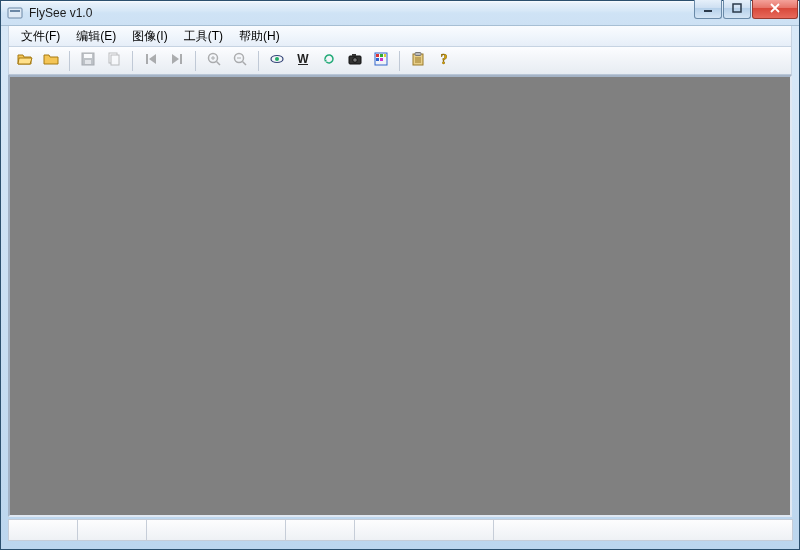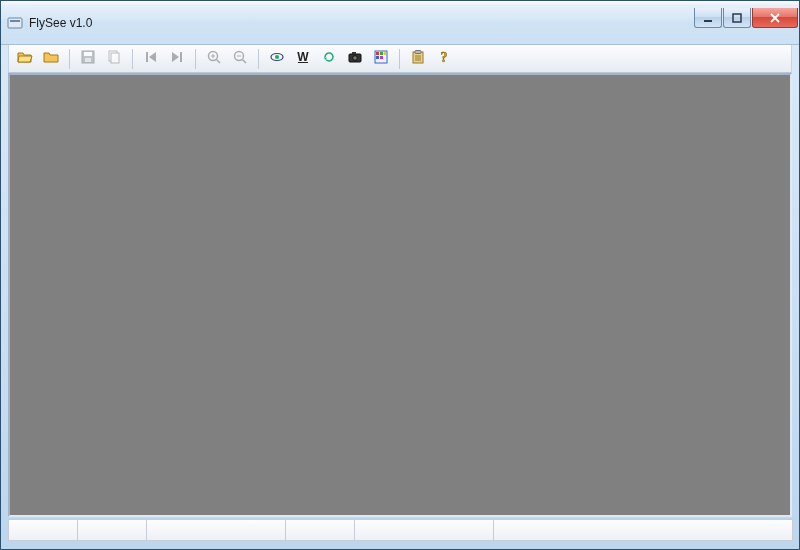--- a/index.html
+++ b/index.html
@@ -14,21 +14,21 @@
   .window {
     width: 800px;
     height: 550px;
     border: 1px solid #2c506e;
     background: #fff;
     display: flex;
     flex-direction: column;
   }
   
   .titlebar {
-    height: 44px;
+    height: 25px;
     background: linear-gradient(to bottom, #f9fcff 0%, #e6f0fa 10%, #d7e8f7 40%, #cfe3f5 50%, #cde1f4 100%);
     border-bottom: 1px solid #a7bfd4;
     display: flex;
     align-items: center;
     padding-left: 6px;
   }
   .titlebar .appicon {
     width: 16px; height: 16px; margin-right: 6px;
   }
   .titlebar .title {
@@ -143,20 +143,27 @@
       <div class="winbtn close">
         <svg width="12" height="10" viewBox="0 0 12 10">
             <path d="M2 1 L10 9 M10 1 L2 9" stroke="#fff" stroke-width="1.8"></path>
           </svg>
       </div>
     </div>
   </div>
 
   <div class="outerframe">
 
+  <div class="menubar">
+    <div class="menuitem">文件(F)</div>
+    <div class="menuitem">编辑(E)</div>
+    <div class="menuitem">图像(I)</div>
+    <div class="menuitem">工具(T)</div>
+    <div class="menuitem">帮助(H)</div>
+  </div>
 
   <div class="toolbar">
     <div class="tbtn">
       <span>
         <svg width="16" height="16" viewBox="0 0 16 16">
               <path d="M1 4h5l1 2h7v7H1z" fill="#f4c556" stroke="#a67a12"></path>
               <path d="M2 7h13l-2 6H1z" fill="#ffe08a" stroke="#a67a12"></path>
             </svg>
       </span>
     </div>

